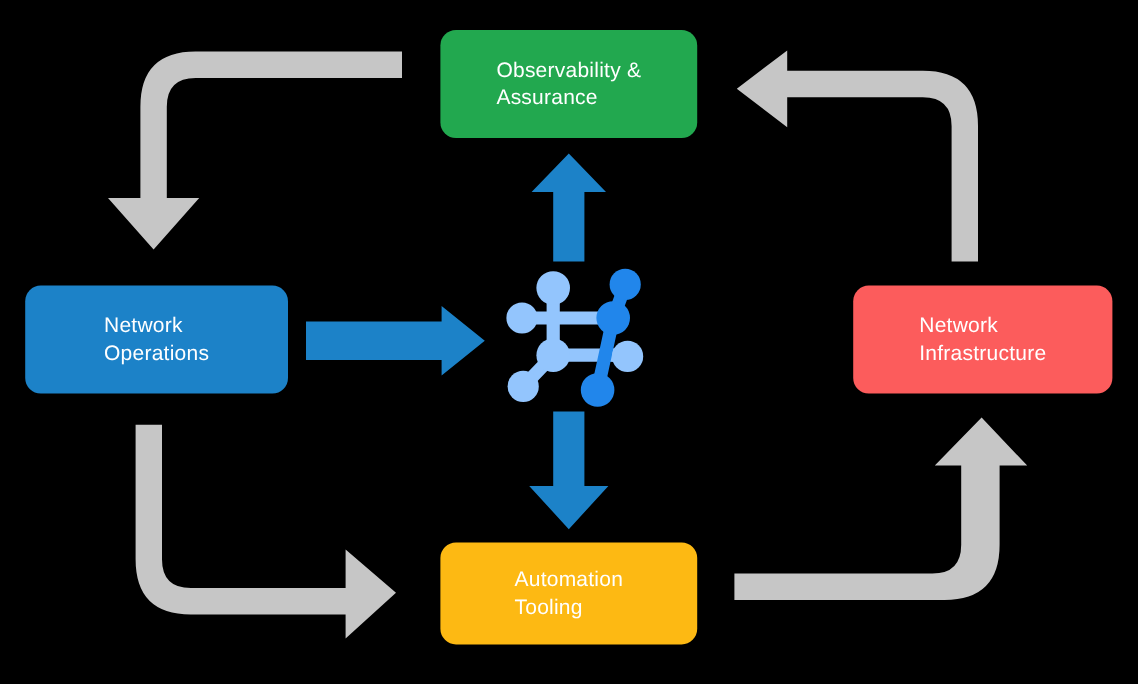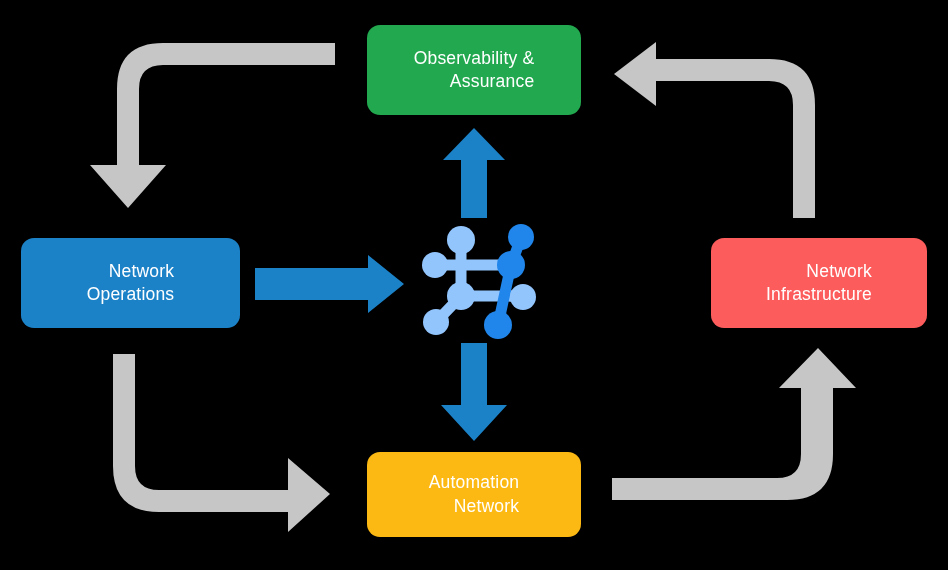--- a/index.html
+++ b/index.html
@@ -1,21 +1,21 @@
 <!DOCTYPE html>
 <html><head>
 <meta charset="utf-8">
 <title>Network Automation Cycle Diagram</title>
 <style>
   html,body{margin:0;padding:0;background:#000;}
   body{width:948px;height:570px;overflow:hidden;
        font-family:"Liberation Sans","DejaVu Sans",sans-serif;}
   #stage{position:relative;width:948px;height:570px;background:#000;}
   .node-box{position:absolute;border-radius:13px;display:flex;
-            align-items:center;justify-content:center;text-align:right;
+            align-items:center;justify-content:center;text-align:left;
             color:#ffffff;font-size:17.5px;line-height:1.33;font-weight:400;
             letter-spacing:.2px;padding:4px 10px;box-sizing:border-box;}
   #box-observability{left:367px;top:25px;width:214px;height:90px;background:#22A84F;}
   #box-operations   {left:21px; top:238px;width:219px;height:90px;background:#1C82C8;}
   #box-infrastructure{left:711px;top:238px;width:216px;height:90px;background:#FC5C5C;}
   #box-automation   {left:367px;top:452px;width:214px;height:85px;background:#FDB913;}
   .box-label{white-space:pre-line;}
   .svg-layer{position:absolute;left:0;top:0;width:948px;height:570px;
              pointer-events:none;}
   .svg-layer.ic{pointer-events:auto;}
@@ -85,16 +85,16 @@
 Operations</span>
   </div>
 
   <div class="node-box" id="box-infrastructure">
     <span class="box-label">Network
 Infrastructure</span>
   </div>
 
   <div class="node-box" id="box-automation">
     <span class="box-label">Automation
-Network</span>
+Tooling</span>
   </div>
 
 </div>
 
 </body></html>

